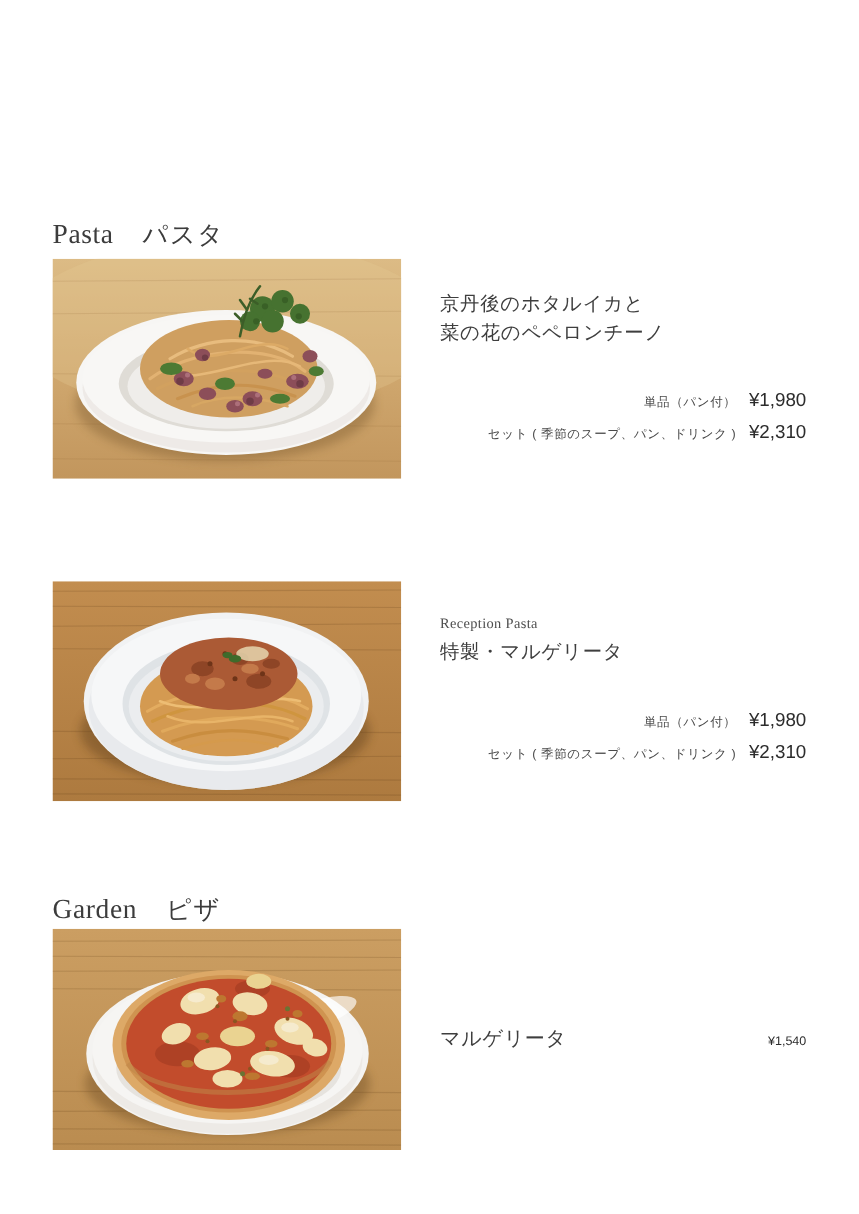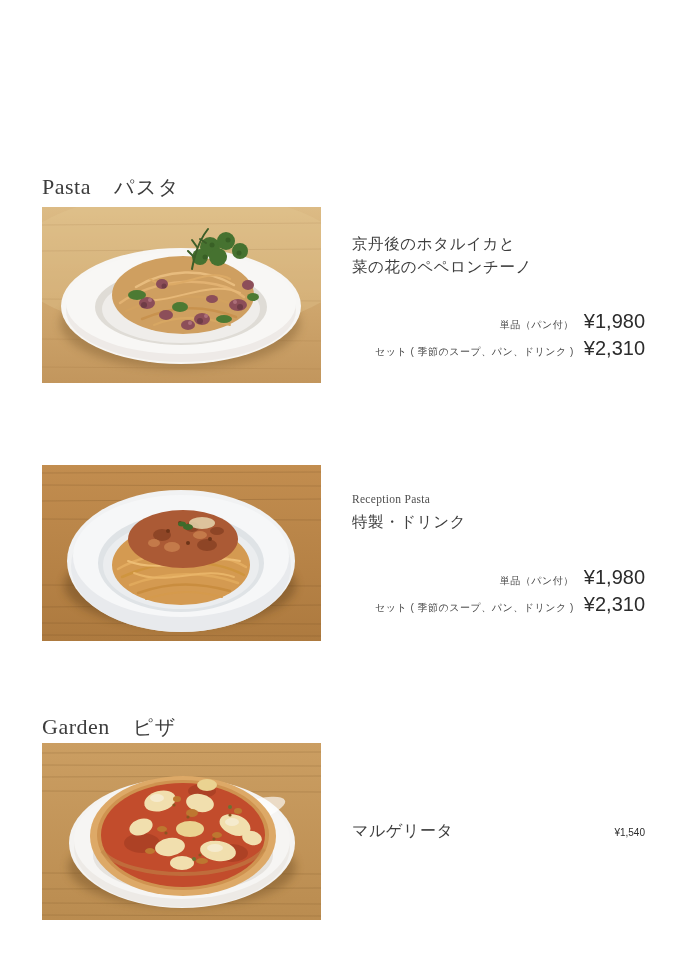--- a/index.html
+++ b/index.html
@@ -18,21 +18,21 @@
     position:absolute;left:352px;font-size:15.5px;line-height:23px;
     color:#3e3e3e;letter-spacing:.6px;
   }
   .item-subtitle{
     position:absolute;left:352px;font-family:"Liberation Serif","DejaVu Serif",serif;
     font-size:11.5px;color:#4e4e4e;letter-spacing:.3px;
   }
   .price-block{position:absolute;right:42px;text-align:right;}
   .price-row{line-height:22.5px;white-space:nowrap;}
   .price-label{font-size:10px;color:#4a4a4a;margin-right:10px;letter-spacing:.5px;}
-  .price-value{font-size:20px;color:#2c2c2c;}
+  .price-value{font-size:15px;color:#2c2c2c;}
   .single-row{position:absolute;left:352px;right:42px;display:flex;justify-content:space-between;align-items:baseline;}
   .single-name{font-size:16px;color:#3e3e3e;letter-spacing:.6px;}
   .single-price{font-size:10px;color:#2c2c2c;}
 </style>
 </head>
 <body>
 
 <div class="page">
 
   <div class="section-heading" style="top:134px;">
@@ -195,21 +195,21 @@
     </g>
     <ellipse cx="160" cy="58" rx="13" ry="6" fill="#e5d6ae" opacity="0.85"></ellipse>
     <g fill="#3e6b2b">
       <ellipse cx="146" cy="62" rx="5" ry="3"></ellipse>
         <ellipse cx="140" cy="59" rx="4" ry="2.5"></ellipse>
     </g>
   </svg>
 
   <div class="item-subtitle" style="top:453px;">Reception Pasta</div>
   <div class="item-title" style="top:470px;">
-    <div>特製・ドリンク</div>
+    <div>特製・マルゲリータ</div>
   </div>
   <div class="price-block" style="top:526px;">
     <div class="price-row">
       <span class="price-label">単品（パン付）</span><span class="price-value">¥1,980</span>
     </div>
     <div class="price-row">
       <span class="price-label">セット ( 季節のスープ、パン、ドリンク )</span><span class="price-value">¥2,310</span>
     </div>
   </div>
 

